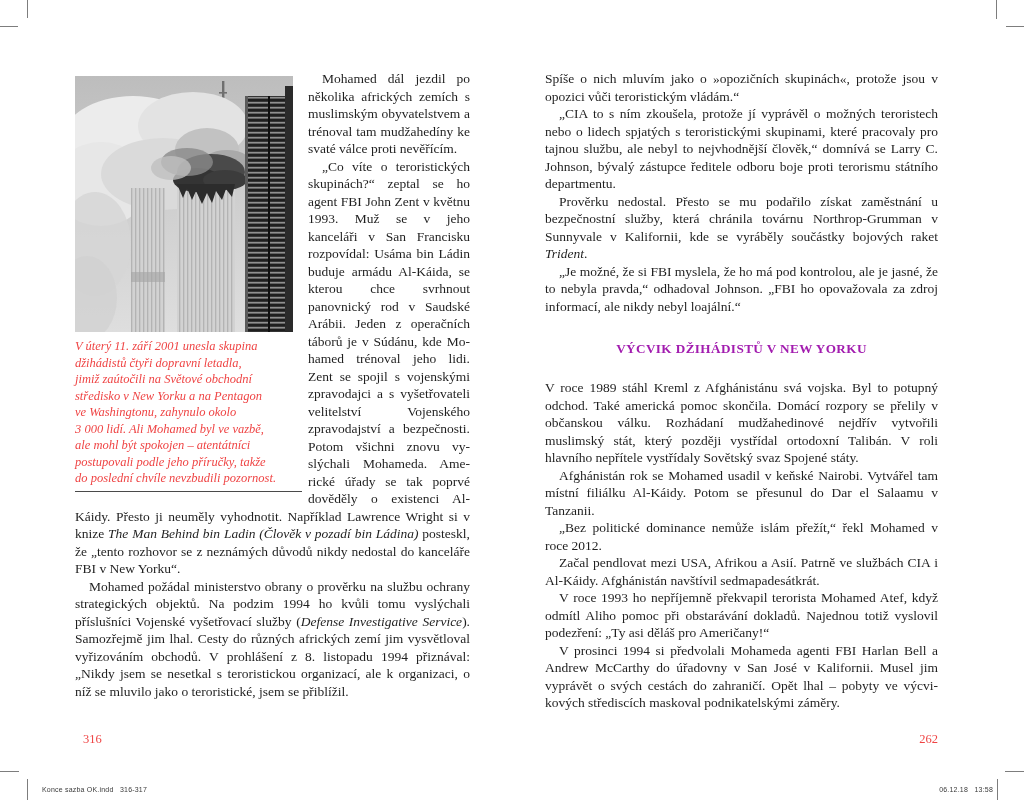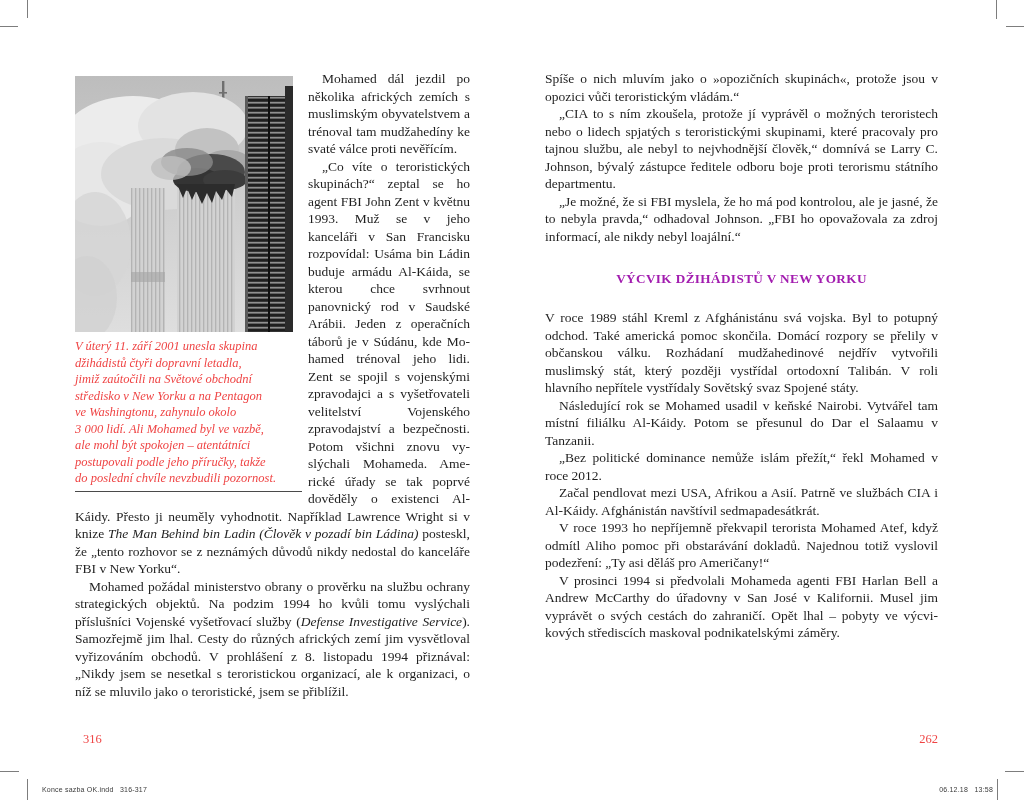--- a/index.html
+++ b/index.html
@@ -136,26 +136,27 @@
       <p class="para indent"><span>Mohamed dál jezdil po několika afrických zemích s muslimským obyvatel­stvem a trénoval tam mu­džahedíny ke svaté válce proti nevěřícím.</span></p>
       <p class="para indent"><span>„Co víte o teroristic­kých skupinách?“ zeptal se ho agent FBI John Zent v květnu 1993. Muž se v je­ho kanceláři v San Fran­cisku rozpovídal: Usáma bin Ládin buduje armá­du Al-Káida, se kterou chce svrhnout panovnic­ký rod v Saudské Arábii. Jeden z operačních tábo­rů je v Súdánu, kde Mo­hamed trénoval jeho lidi. Zent se spojil s vojenskými zpravodajci a s vyšetřova­teli velitelství Vojenského zpravodajství a bezpečnos­ti. Potom všichni znovu vy­slýchali Mohameda. Ame­rické úřady se tak poprvé dověděly o existenci Al-Káidy. Přesto ji neuměly vyhodnotit. Například Lawrence Wright si v knize </span><em>The Man Behind bin Ladin (Člověk v pozadí bin Ládina)</em><span> posteskl, že „ten­to rozhovor se z neznámých důvodů nikdy nedostal do kanceláře FBI v New Yorku“.</span></p>
       <p class="para indent"><span>Mohamed požádal ministerstvo obrany o prověrku na službu ochrany strategických objektů. Na podzim 1994 ho kvůli tomu vy­slýchali příslušníci Vojenské vyšetřovací služby (</span><em>Defense Investigative Service</em><span>). Samozřejmě jim lhal. Cesty do různých afrických zemí jim vysvětloval vyřizováním obchodů. V prohlášení z 8. listopadu 1994 přiznával: „Nikdy jsem se nesetkal s teroristickou organizací, ale k organizaci, o níž se mluvilo jako o teroristické, jsem se přiblížil.</span></p>
     </div>
 </div>
 
 <div class="page" id="right-page">
   <div>
       <p class="para"><span>Spíše o nich mluvím jako o »opozičních skupinách«, protože jsou v opozici vůči teroristickým vládám.“</span></p>
       <p class="para indent"><span>„CIA to s ním zkoušela, protože jí vyprávěl o možných teroristech nebo o lidech spjatých s teroristickými skupinami, které pracovaly pro tajnou službu, ale nebyl to nejvhodnější člověk,“ domnívá se Larry C. Johnson, bývalý zástupce ředitele odboru boje proti tero­rismu státního departmentu.</span></p>
+      <p class="para indent"><span>Prověrku nedostal. Přesto se mu podařilo získat zaměstnání u bezpečnostní služby, která chránila továrnu Northrop-Grumman v Sunnyvale v Kalifornii, kde se vyráběly součástky bojových raket </span><em>Trident</em><span>.</span></p>
       <p class="para indent"><span>„Je možné, že si FBI myslela, že ho má pod kontrolou, ale je jas­né, že to nebyla pravda,“ odhadoval Johnson. „FBI ho opovažovala za zdroj informací, ale nikdy nebyl loajální.“</span></p>
     </div>
   <h2 class="section-heading">VÝCVIK DŽIHÁDISTŮ V NEW YORKU</h2>
   <div>
       <p class="para"><span>V roce 1989 stáhl Kreml z Afghánistánu svá vojska. Byl to potupný odchod. Také americká pomoc skončila. Domácí rozpory se přelily v občanskou válku. Rozhádaní mudžahedinové nejdřív vytvořili muslimský stát, který později vystřídal ortodoxní Talibán. V roli hlavního nepřítele vystřídaly Sovětský svaz Spojené státy.</span></p>
-      <p class="para indent"><span>Následující rok se Mohamed usadil v keňské Nairobi. Vytvářel tam místní filiálku Al-Káidy. Potom se přesunul do Dar el Salaamu v Tanzanii.</span></p>
+      <p class="para indent"><span>Afghánistán rok se Mohamed usadil v keňské Nairobi. Vytvářel tam místní filiálku Al-Káidy. Potom se přesunul do Dar el Salaamu v Tanzanii.</span></p>
       <p class="para indent"><span>„Bez politické dominance nemůže islám přežít,“ řekl Mohamed v roce 2012.</span></p>
       <p class="para indent"><span>Začal pendlovat mezi USA, Afrikou a Asií. Patrně ve službách CIA i Al-Káidy. Afghánistán navštívil sedmapadesátkrát.</span></p>
       <p class="para indent"><span>V roce 1993 ho nepříjemně překvapil terorista Mohamed Atef, když odmítl Aliho pomoc při obstarávání dokladů. Najednou totiž vyslovil podezření: „Ty asi děláš pro Američany!“</span></p>
       <p class="para indent"><span>V prosinci 1994 si předvolali Mohameda agenti FBI Harlan Bell a Andrew McCarthy do úřadovny v San José v Kalifornii. Musel jim vyprávět o svých cestách do zahraničí. Opět lhal – pobyty ve výcvi­kových střediscích maskoval podnikatelskými záměry.</span></p>
     </div>
 </div>
 
 <div class="page-number" id="page-num-left">316</div>
 <div class="page-number" id="page-num-right">262</div>
 

